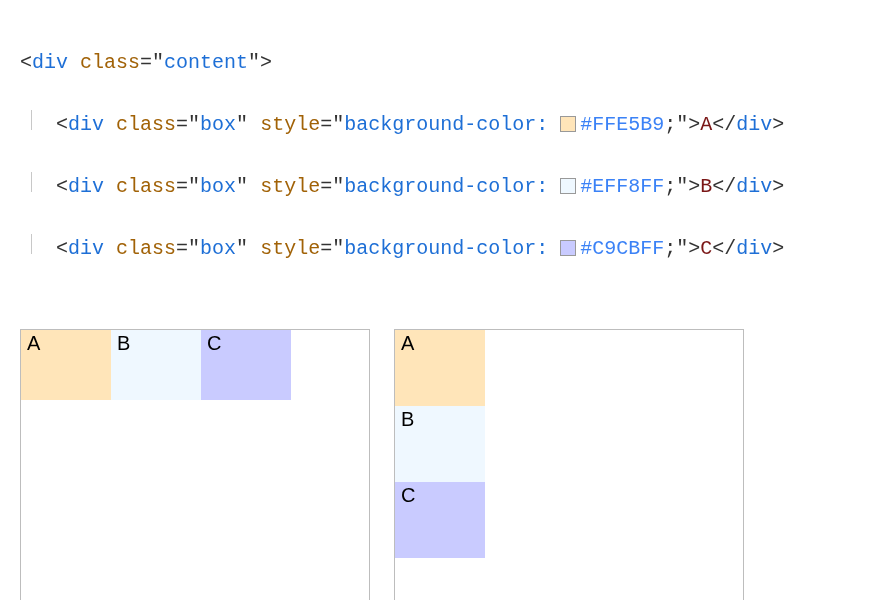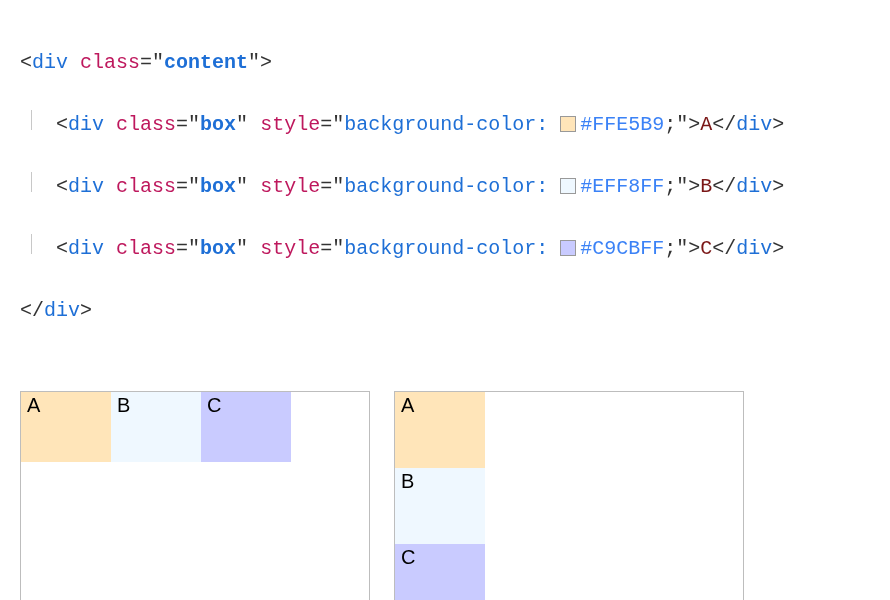--- a/index.html
+++ b/index.html
@@ -23,24 +23,24 @@
     .code .line { display: block; }
     .code .indent-bar {
       display: inline-block;
       width: 1px;
       height: 1em;
       border-left: 1px solid #c8c8c8;
       margin-left: 0.55em;
       margin-right: 1.2em;
     }
     .t-tag    { color: #1e6fd6; }
-    .t-attr   { color: #be185d; }
+    .t-attr   { color: #a16207; }
     .t-punct  { color: #333; font-weight: 500; }
     .t-eq     { color: #333; }
-    .t-str    { color: #1e6fd6; font-weight: bold; }
+    .t-str    { color: #1e6fd6; }
     .t-prop   { color: #1e6fd6; }
     .t-hex    { color: #3b82f6; }
     .t-text   { color: #7a1616; font-weight: 500; }
     .t-close  { color: #1e6fd6; }
     .swatch {
       display: inline-block;
       width: 16px;
       height: 16px;
       border: 1px solid #999;
       vertical-align: -2px;
@@ -74,21 +74,20 @@
     .box.tall { height: 76px; }
   </style>
 </head>
 <body>
 
 <div class="code">
 <span class="line"><span class="t-punct">&lt;</span><span class="t-tag">div</span> <span class="t-attr">class</span><span class="t-eq">=</span><span class="t-punct">"</span><span class="t-str">content</span><span class="t-punct">"&gt;</span></span>
 <span class="line"><span class="indent-bar"></span><span class="t-punct">&lt;</span><span class="t-tag">div</span> <span class="t-attr">class</span><span class="t-eq">=</span><span class="t-punct">"</span><span class="t-str">box</span><span class="t-punct">"</span> <span class="t-attr">style</span><span class="t-eq">=</span><span class="t-punct">"</span><span class="t-prop">background-color:</span> <span class="swatch" style="background:#FFE5B9"></span><span class="t-hex">#FFE5B9</span><span class="t-punct">;"&gt;</span><span class="t-text">A</span><span class="t-punct">&lt;/</span><span class="t-close">div</span><span class="t-punct">&gt;</span></span>
 <span class="line"><span class="indent-bar"></span><span class="t-punct">&lt;</span><span class="t-tag">div</span> <span class="t-attr">class</span><span class="t-eq">=</span><span class="t-punct">"</span><span class="t-str">box</span><span class="t-punct">"</span> <span class="t-attr">style</span><span class="t-eq">=</span><span class="t-punct">"</span><span class="t-prop">background-color:</span> <span class="swatch" style="background:#EFF8FF"></span><span class="t-hex">#EFF8FF</span><span class="t-punct">;"&gt;</span><span class="t-text">B</span><span class="t-punct">&lt;/</span><span class="t-close">div</span><span class="t-punct">&gt;</span></span>
 <span class="line"><span class="indent-bar"></span><span class="t-punct">&lt;</span><span class="t-tag">div</span> <span class="t-attr">class</span><span class="t-eq">=</span><span class="t-punct">"</span><span class="t-str">box</span><span class="t-punct">"</span> <span class="t-attr">style</span><span class="t-eq">=</span><span class="t-punct">"</span><span class="t-prop">background-color:</span> <span class="swatch" style="background:#C9CBFF"></span><span class="t-hex">#C9CBFF</span><span class="t-punct">;"&gt;</span><span class="t-text">C</span><span class="t-punct">&lt;/</span><span class="t-close">div</span><span class="t-punct">&gt;</span></span>
-<span class="line"><span class="t-punct">&lt;/</span><span class="t-close">div</span><span class="t-punct">&gt;</span></span>
 </div>
 
 <div class="panels">
 
   <div class="panel">
     <div class="demo row">
       <div class="box" style="background:#FFE5B9">A</div>
       <div class="box" style="background:#EFF8FF">B</div>
       <div class="box" style="background:#C9CBFF">C</div>
     </div>

